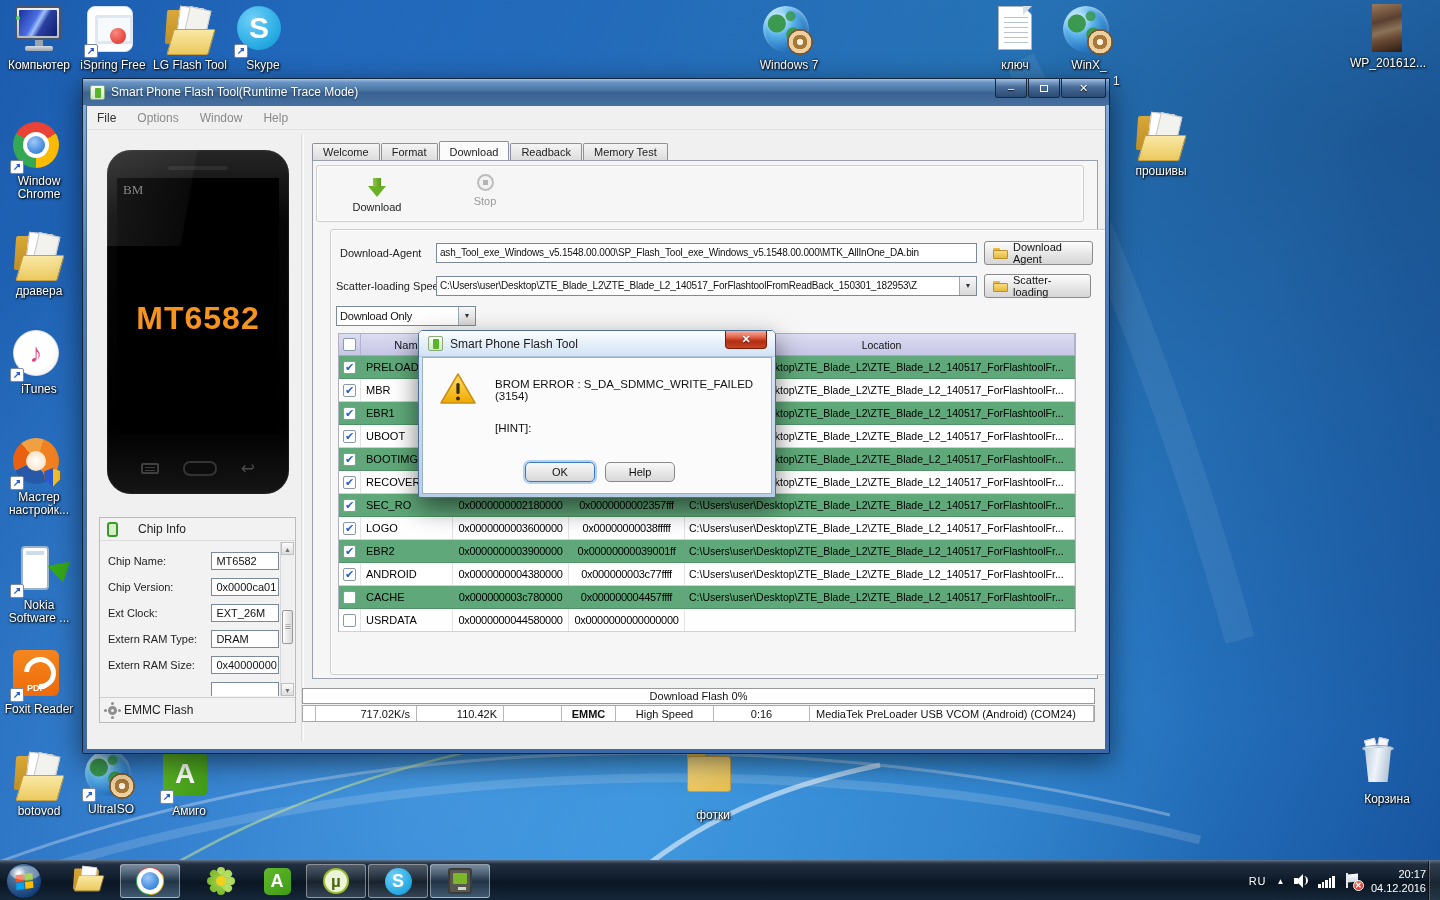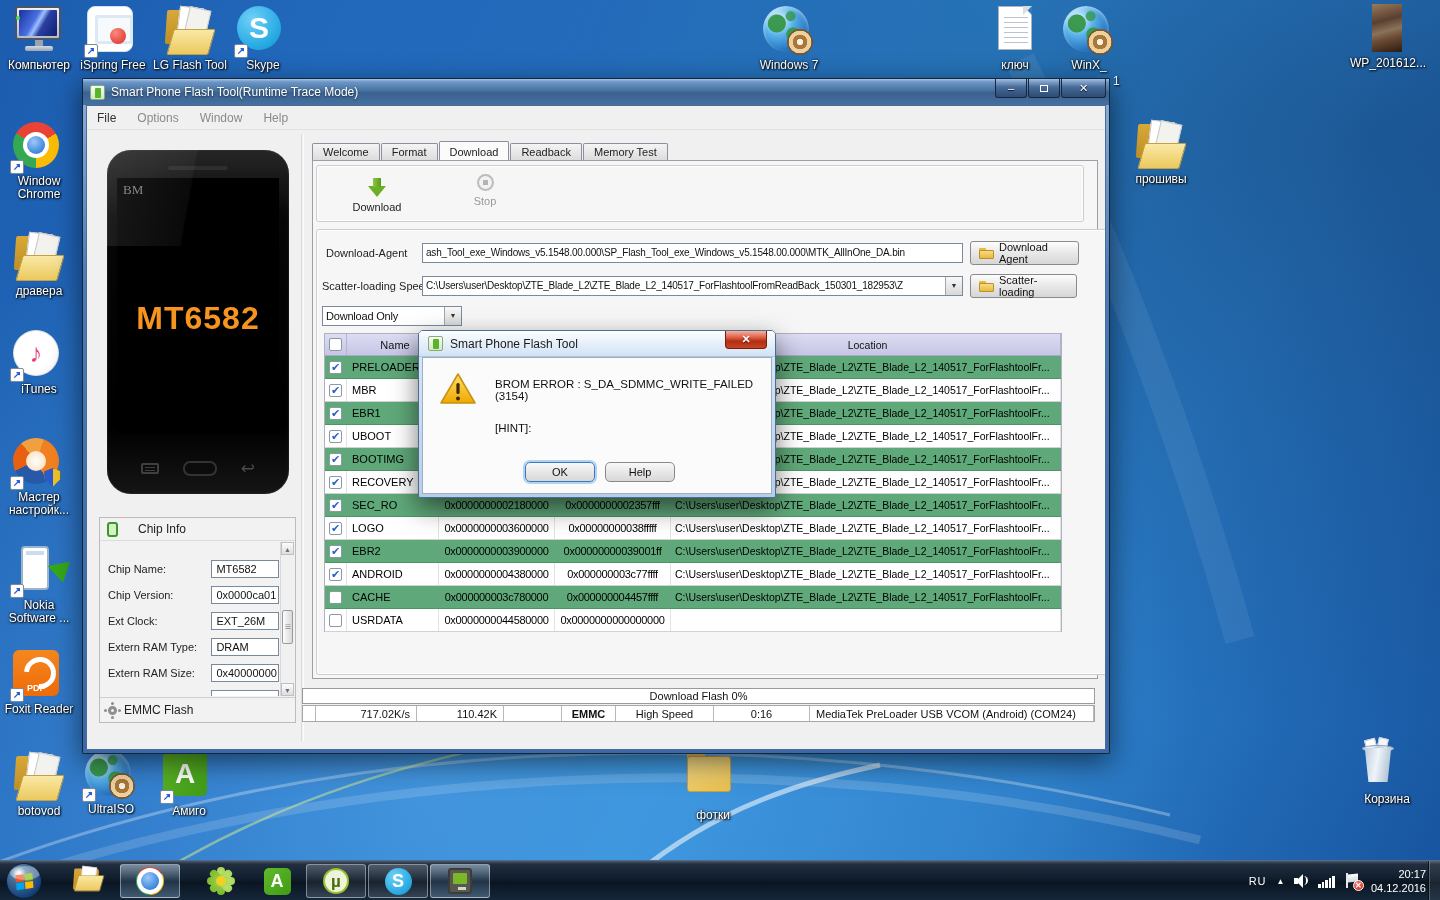--- a/index.html
+++ b/index.html
@@ -110,38 +110,38 @@
   .phone .chip{position:absolute;left:0;right:0;top:150px;text-align:center;color:#f5941f;font-size:32px;font-weight:bold;letter-spacing:1px}
   .phone .keys{position:absolute;left:0;right:0;bottom:18px;display:flex;justify-content:space-around;align-items:center;padding:0 22px}
   .phone .k-menu{width:18px;height:11px;border:2px solid #3f3f3f;border-radius:2px;position:relative}
   .phone .k-menu::before{content:"";position:absolute;left:2px;top:2px;right:2px;height:1px;background:#3f3f3f;box-shadow:0 3px 0 #3f3f3f}
   .phone .k-home{width:34px;height:15px;border:2px solid #333;border-radius:7px;background:#0c0c0c}
   .phone .k-back{color:#4a4a4a;font-size:17px;line-height:15px}
   
   .cpanel{position:absolute;left:12px;top:411px;width:197px;height:206px;border:1px solid #bcbcbc;background:#f2f2f2}
   .cpanel .hd{height:23px;display:flex;align-items:center;gap:20px;padding-left:7px;border-bottom:1px solid #dcdcdc;font-size:12px;color:#222}
   .cico{width:11px;height:15px;border:2px solid #3a9a28;border-radius:3px;background:#d8f0c8;flex:none}
-  .cpanel .flds{position:absolute;left:0;top:24px;right:16px;bottom:26px;overflow:hidden;padding:16px 0 0 8px}
+  .cpanel .flds{position:absolute;left:0;top:24px;right:16px;bottom:26px;overflow:hidden;padding:8px 0 0 8px}
   .cfrow{display:flex;align-items:center;height:22px;margin-bottom:4px}
   .cfrow .cl{width:104px;font-size:11px;color:#222}
   .cfrow .cv{width:68px;height:18px;border:1px solid #7a8a9a;background:#fff;font-size:11px;line-height:16px;padding-left:4px;color:#111}
   .cscroll{position:absolute;right:1px;top:24px;bottom:26px;width:14px;background:#f0f0f0;border-left:1px solid #d8d8d8}
   .cscroll .ar{height:13px;text-align:center;font-size:7px;color:#707070;line-height:13px;background:linear-gradient(#fcfcfc,#dedede);border:1px solid #c0c0c0}
   .cscroll .thumb{position:absolute;left:1px;right:1px;top:44%;height:34px;background:linear-gradient(90deg,#fdfdfd,#d8d8d8);border:1px solid #9a9a9a;border-radius:2px;font-size:7px;color:#888;text-align:center;line-height:32px;letter-spacing:-1px}
   .cscroll .ar.dn{position:absolute;bottom:0;left:0;right:0}
   .emmc{position:absolute;left:0;right:0;bottom:0;height:25px;border-top:1px solid #cfcfcf;display:flex;align-items:center;gap:7px;padding-left:8px;font-size:12px;color:#222;background:#f2f2f2}
   .gear{width:9px;height:9px;border-radius:50%;border:3px solid #8f8f8f;box-shadow:0 -7px 0 -3px #8f8f8f,0 7px 0 -3px #8f8f8f,-7px 0 0 -3px #8f8f8f,7px 0 0 -3px #8f8f8f}
   
   .tabs{position:absolute;left:225px;top:37px;height:18px;display:flex}
   .tab{height:17px;margin-right:1px;padding:0 10px;font-size:11px;line-height:17px;color:#222;background:linear-gradient(#f4f4f4,#dcdcdc);border:1px solid #8e8e9e;border-bottom:none;border-radius:2px 2px 0 0}
   .tab.on{height:19px;margin-top:-2px;background:#fbfbfb;position:relative;z-index:2;line-height:20px}
   .tabbox{position:absolute;left:225px;top:54px;width:786px;height:519px;background:#f6f6f6;border:1px solid #9aa0aa}
   .gb{position:absolute;border:1px solid #cdcdcd;border-radius:3px;background:#f6f6f6;box-shadow:inset 0 0 0 1px #fff}
   .gb.tools{left:3px;top:4px;width:768px;height:57px}
-  .gb.main{left:3px;top:68px;width:920px;height:446px}
+  .gb.main{left:17px;top:68px;width:920px;height:446px}
   .tool{position:absolute;top:6px;width:80px;text-align:center}
   .tool .lbl{font-size:11px;color:#222;margin-top:4px}
   .tool.stop .lbl{color:#9a9a9a}
   .dlarrow{width:0;height:0;margin:0 auto;border-left:9px solid transparent;border-right:9px solid transparent;border-top:11px solid #6ab024;position:relative}
   .dlarrow::before{content:"";position:absolute;left:-4px;top:-19px;width:8px;height:9px;background:linear-gradient(90deg,#8cc63e,#5a9a1e)}
   .stopic{width:17px;height:17px;margin:2px auto 0;border:2px solid #bcbcbc;border-radius:50%;position:relative;background:#f2f2f2}
   .stopic::before{content:"";position:absolute;left:4px;top:4px;width:5px;height:5px;background:#b4b4b4}
   .frow-lb{position:absolute;font-size:11px;color:#222}
   .inp{position:absolute;height:20px;background:#fff;border:1px solid #7a8a9a;font-size:10px;letter-spacing:-.2px;line-height:18px;padding:0 3px;white-space:nowrap;overflow:hidden;color:#111}
   .combo-btn{position:absolute;width:17px;height:18px;background:linear-gradient(#f8f8f8,#d8d8d8);border-left:1px solid #9aa8b4;font-size:7px;color:#333;text-align:center;line-height:18px}
@@ -285,21 +285,21 @@
     <div class="lb">WinX_</div>
   </div>
   <div class="hidden-one">1</div>
 
   <div class="di" style="left:1350px;top:4px">
     <div class="art">
         <div class="pho"></div>
       </div>
     <div class="lb">WP_201612...</div>
   </div>
-  <div class="di" style="left:1124px;top:120px">
+  <div class="di" style="left:1124px;top:112px">
     <div class="art fo">
         <div class="fb"></div>
         <div class="fp"></div>
         <div class="fp2"></div>
         <div class="ff"></div>
       </div>
     <div class="lb">прошивы</div>
   </div>
 
   <div class="di" style="left:2px;top:122px">

